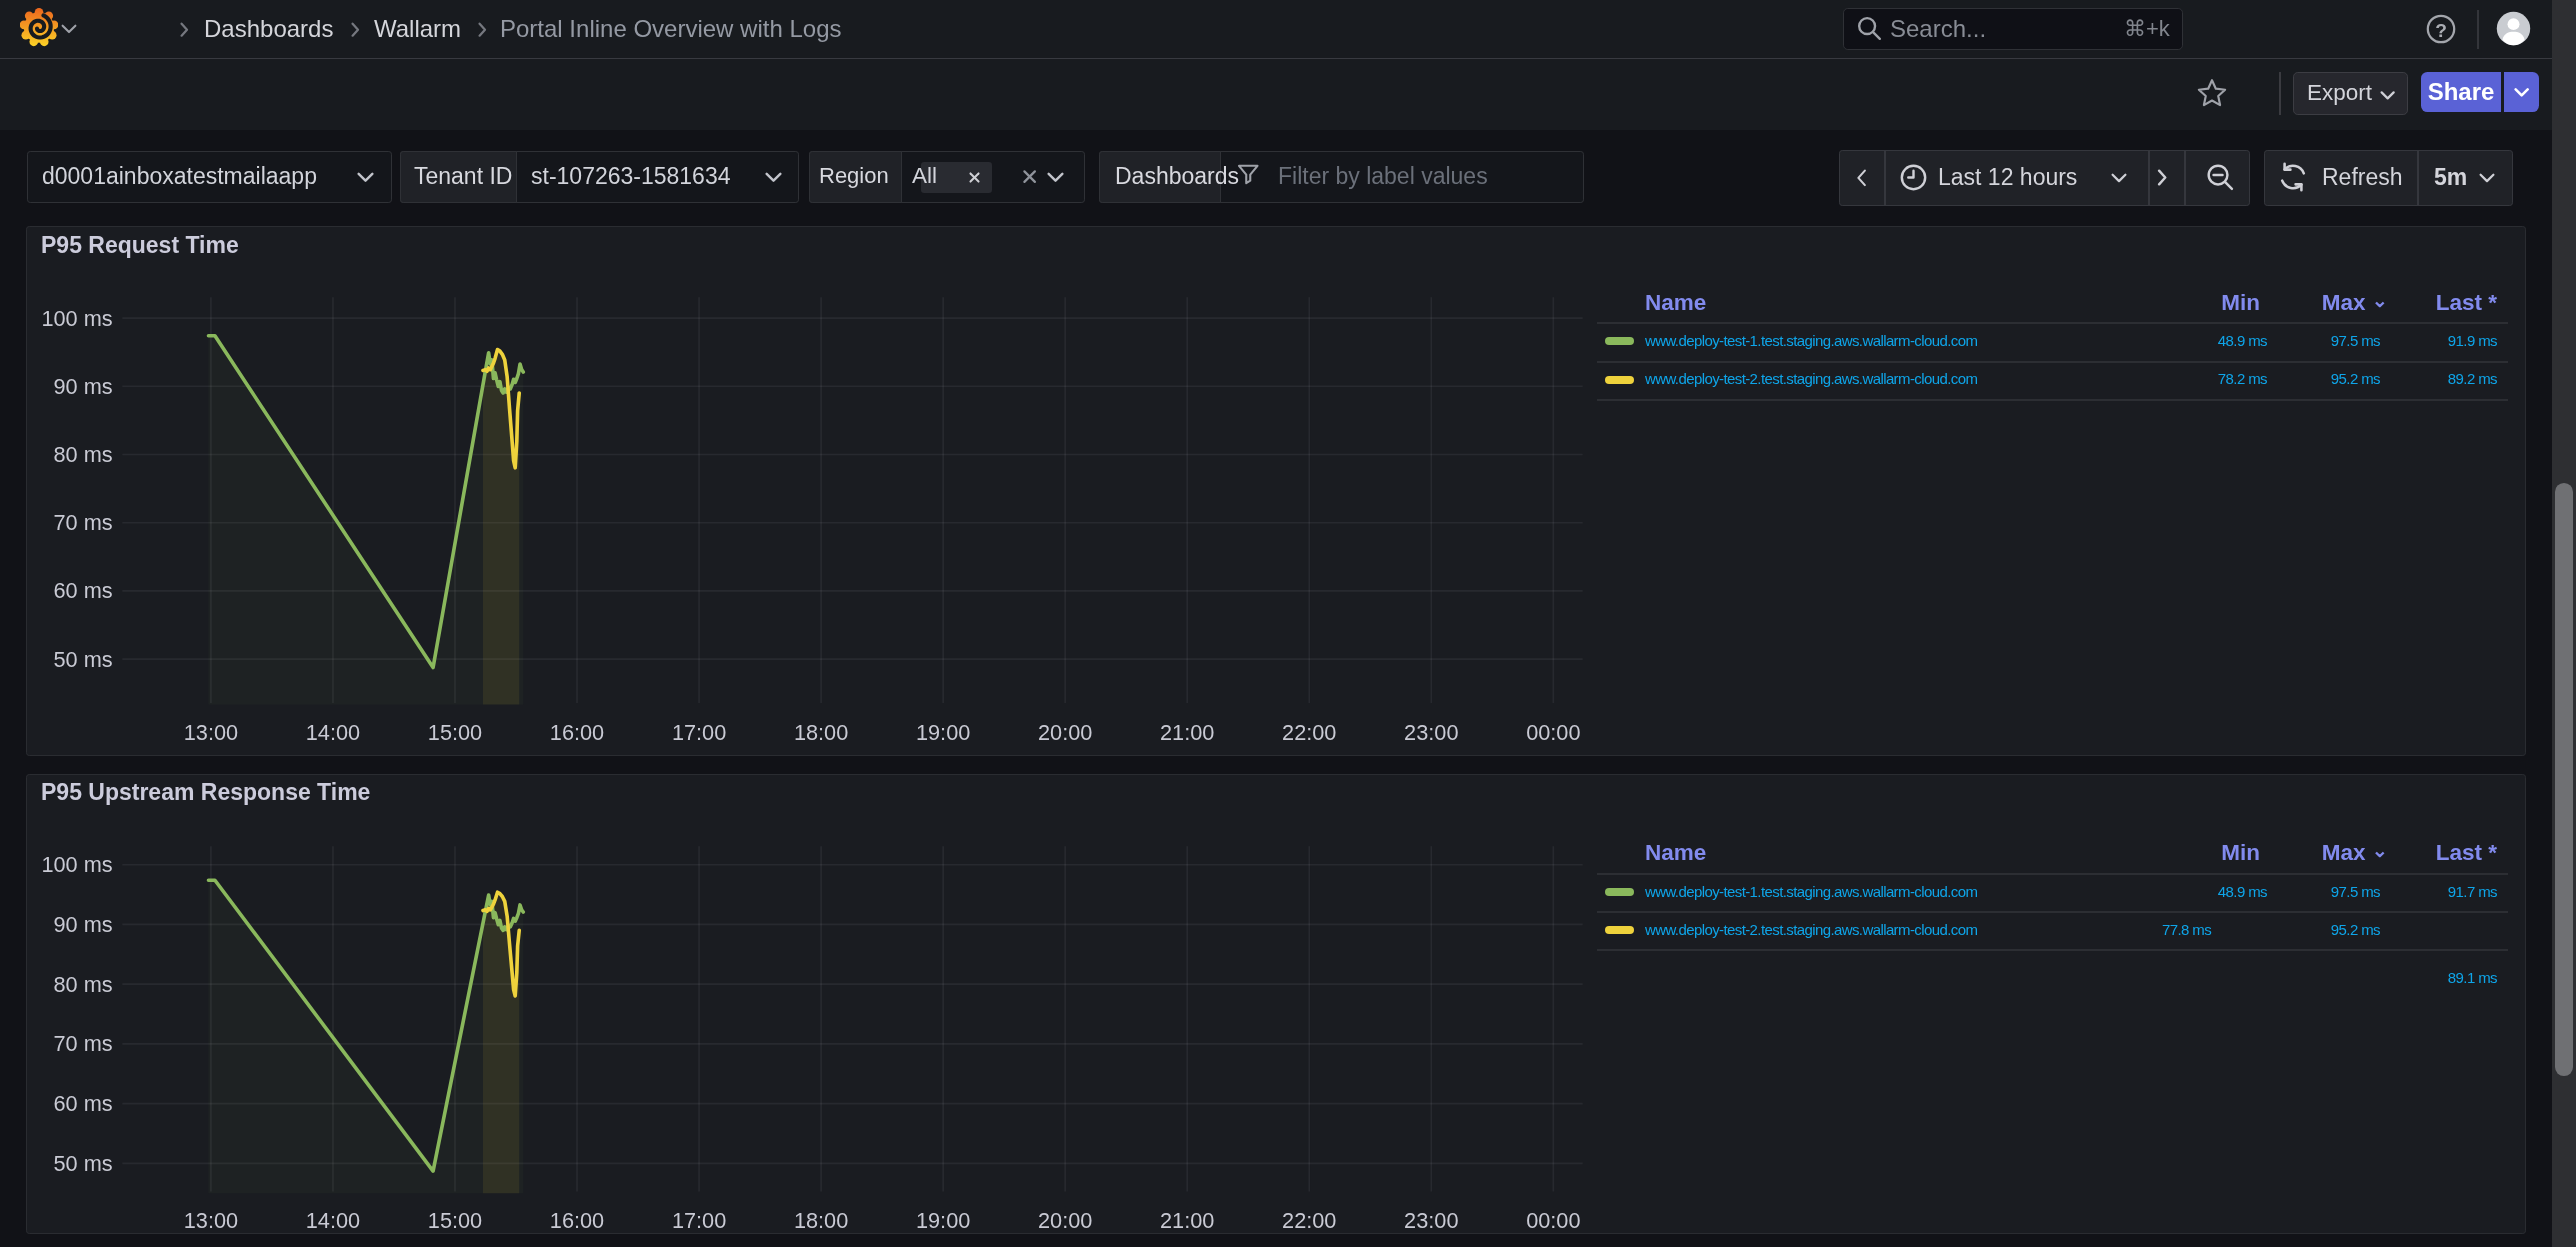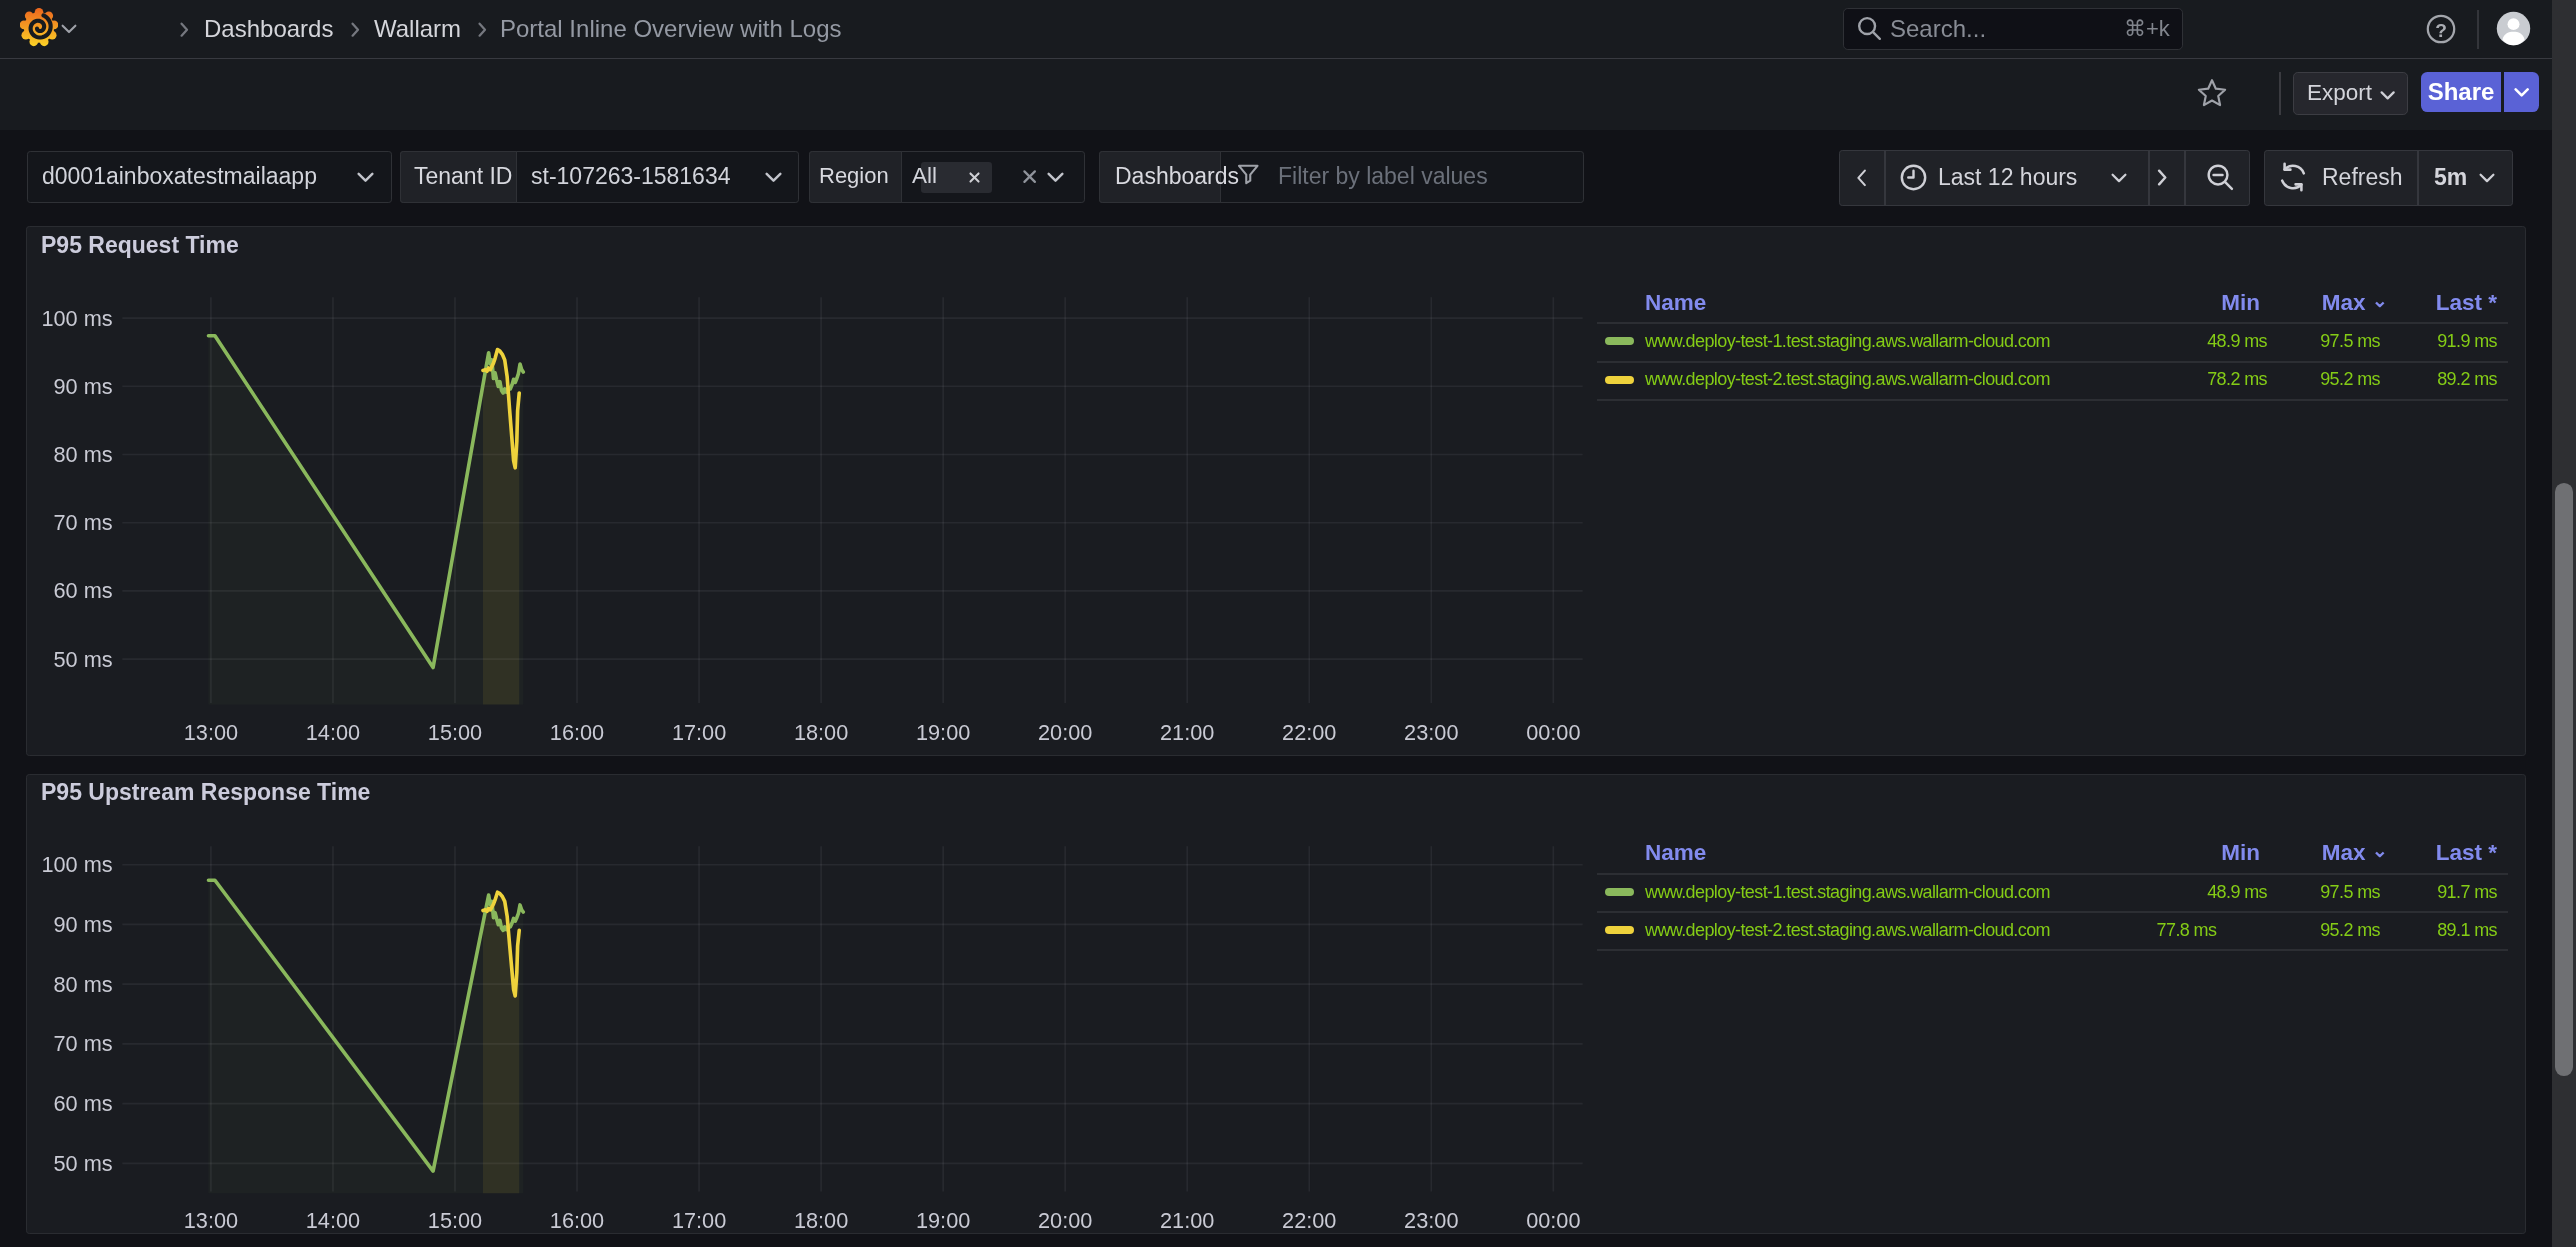--- a/index.html
+++ b/index.html
@@ -1,18 +1,18 @@
 <!DOCTYPE html>
 <html style="font-size:13px"><head><meta charset="utf-8"><style>
 * { margin:0; padding:0; box-sizing:border-box; }
 html,body { width:2576px; height:1248px; background:#111217; font-family:"Liberation Sans",sans-serif; overflow:hidden; position:relative; }
 .abs { position:absolute; }
 .lh { position:absolute; font-size:22.5px; font-weight:bold; color:#828bee; white-space:nowrap; line-height:32px; height:32px; }
 .hch { font-size:19.3px; position:relative; top:-3.2px; }
-.lt { position:absolute; font-size:18px; color:#84cc16; white-space:nowrap; line-height:32px; height:32px; letter-spacing:-0.6px; }
+.lt { position:absolute; font-size:15px; color:#0ea5e9; white-space:nowrap; line-height:32px; height:32px; letter-spacing:-0.6px; }
 .crumb { position:absolute; top:0; height:57px; line-height:57px; font-size:24px; color:#d4d5da; white-space:nowrap; }
 .btxt { position:absolute; font-size:23px; color:#d4d5db; white-space:nowrap; }
 </style></head>
 <body>
 
 <div class="abs" style="left:0;top:0;width:2576px;height:59px;background:#181b1f;border-bottom:1.6px solid #383a40;"></div>
 <svg width="38" height="43" viewBox="0 0 47 54" style="position:absolute;left:20px;top:5.6px;">
 <defs>
       <linearGradient id="gl" gradientUnits="userSpaceOnUse" x1="0" y1="49" x2="0" y2="4">
 <stop offset="0" stop-color="#fbcf26"></stop>
@@ -275,18 +275,18 @@
     <div style="position:absolute;left:1605px;top:888px;width:29px;height:8px;border-radius:4px;background:#8ab85c"></div>
     <div class="lt" style="left:1645px;top:876px;">www.deploy-test-1.test.staging.aws.wallarm-cloud.com</div>
     <div class="lt" style="left:2106px;top:876px;width:161px;text-align:right;">48.9 ms</div>
     <div class="lt" style="left:2219px;top:876px;width:161px;text-align:right;">97.5 ms</div>
     <div class="lt" style="left:2336px;top:876px;width:161px;text-align:right;">91.7 ms</div>
 <div style="position:absolute;left:1597px;top:911px;width:911px;height:1.6px;background:rgba(204,204,220,0.10)"></div>
     <div style="position:absolute;left:1605px;top:926px;width:29px;height:8px;border-radius:4px;background:#eed23c"></div>
     <div class="lt" style="left:1645px;top:914px;">www.deploy-test-2.test.staging.aws.wallarm-cloud.com</div>
     <div class="lt" style="left:2106px;top:914px;width:161px;text-align:center;">77.8 ms</div>
     <div class="lt" style="left:2219px;top:914px;width:161px;text-align:right;">95.2 ms</div>
-    <div class="lt" style="left:2336px;top:914px;width:161px;text-align:right;">89.1 ms</div>
+    <div class="lt" style="left:2336px;top:962px;width:161px;text-align:right;">89.1 ms</div>
 <div style="position:absolute;left:1597px;top:949px;width:911px;height:1.6px;background:rgba(204,204,220,0.10)"></div>
 
 <div class="abs" style="left:2552px;top:0;width:24px;height:1248px;background:#2e2f32;"></div>
 <div class="abs" style="left:2555px;top:483px;width:17.7px;height:593px;background:#6f7073;border-radius:8.9px;"></div>
 
 
 </body></html>

